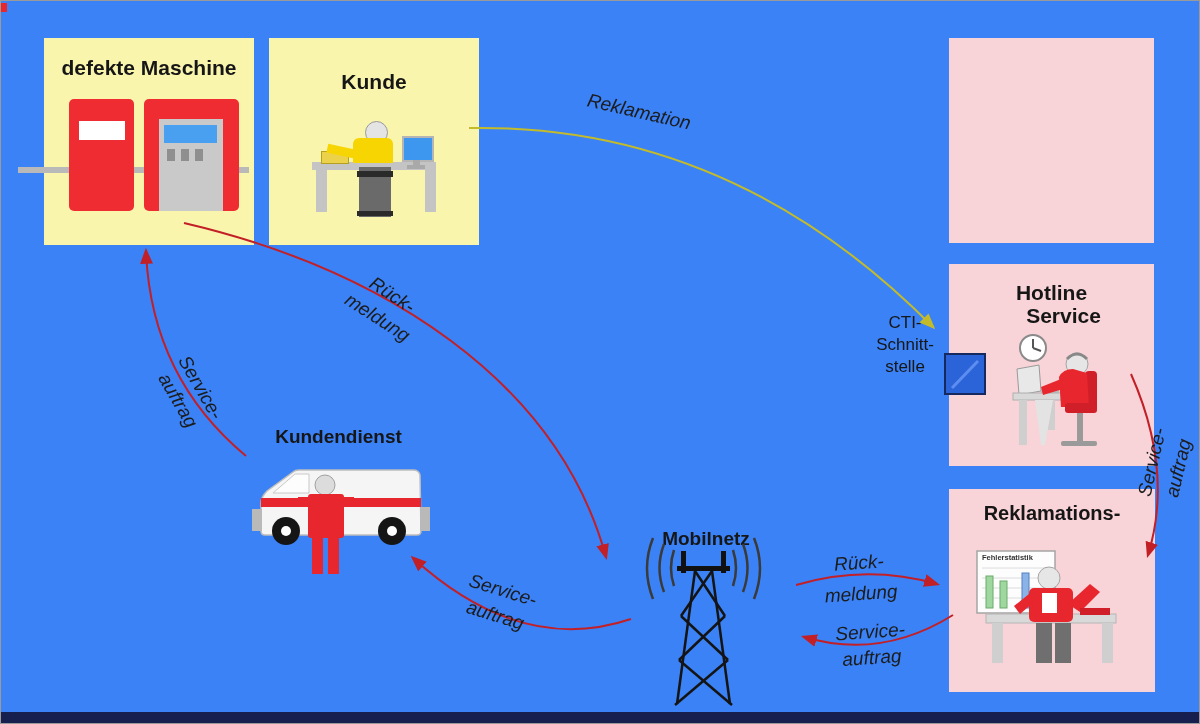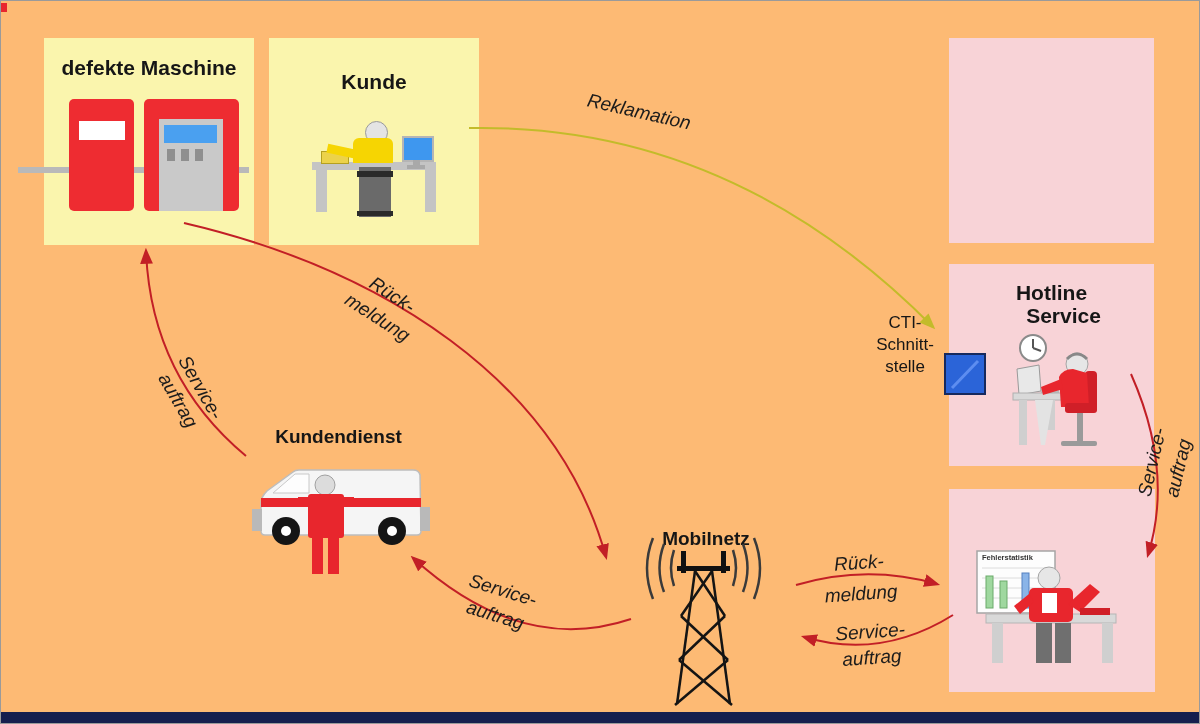--- a/index.html
+++ b/index.html
@@ -1,17 +1,17 @@
 <!DOCTYPE html>
 <html><head>
 <meta charset="utf-8">
 <style>
   html,body{margin:0;padding:0;background:#ffffff;}
   #canvas{
-    position:relative;width:1198px;height:722px;background:#fdba74;
+    position:relative;width:1198px;height:722px;background:#3b82f6;
     border:1px solid #9a9a9a;overflow:hidden;
     font-family:"Liberation Sans","DejaVu Sans",sans-serif;
   }
   .abs{position:absolute;}
   .box{position:absolute;}
   .box.yellow{background:#faf5ad;}
   .box.pink{background:#f8d3d7;}
   .box-title{
     position:absolute;left:0;right:0;text-align:center;
     font-weight:bold;font-size:21px;color:#161616;line-height:23px;
@@ -47,20 +47,21 @@
   </div>
 
   <div class="box pink" style="left:948px;top:37px;width:205px;height:205px;"></div>
 
   <div class="box pink" style="left:948px;top:263px;width:205px;height:202px;">
     <div class="box-title" style="top:17px;">Hotline</div>
     <div class="box-title" style="top:40px;margin-left:24px;">Service</div>
   </div>
 
   <div class="box pink" style="left:948px;top:488px;width:206px;height:203px;">
+    <div class="box-title" style="top:14px;font-size:20px;line-height:20px;">Reklamations-</div>
   </div>
 
   <div id="conveyor-line"></div>
   <div class="machine-unit" style="left:68px;top:98px;width:65px;height:112px;">
     <div class="abs" style="left:10px;top:22px;width:46px;height:19px;background:#ffffff;"></div>
   </div>
   <div class="machine-unit" style="left:143px;top:98px;width:95px;height:112px;">
     <div class="abs" style="left:15px;top:20px;width:64px;height:92px;background:#c9c9c9;">
       <div class="abs" style="left:5px;top:6px;width:53px;height:18px;background:#4aa0f0;"></div>
       <div class="abs" style="left:8px;top:30px;width:8px;height:12px;background:#8f8f8f;"></div>

